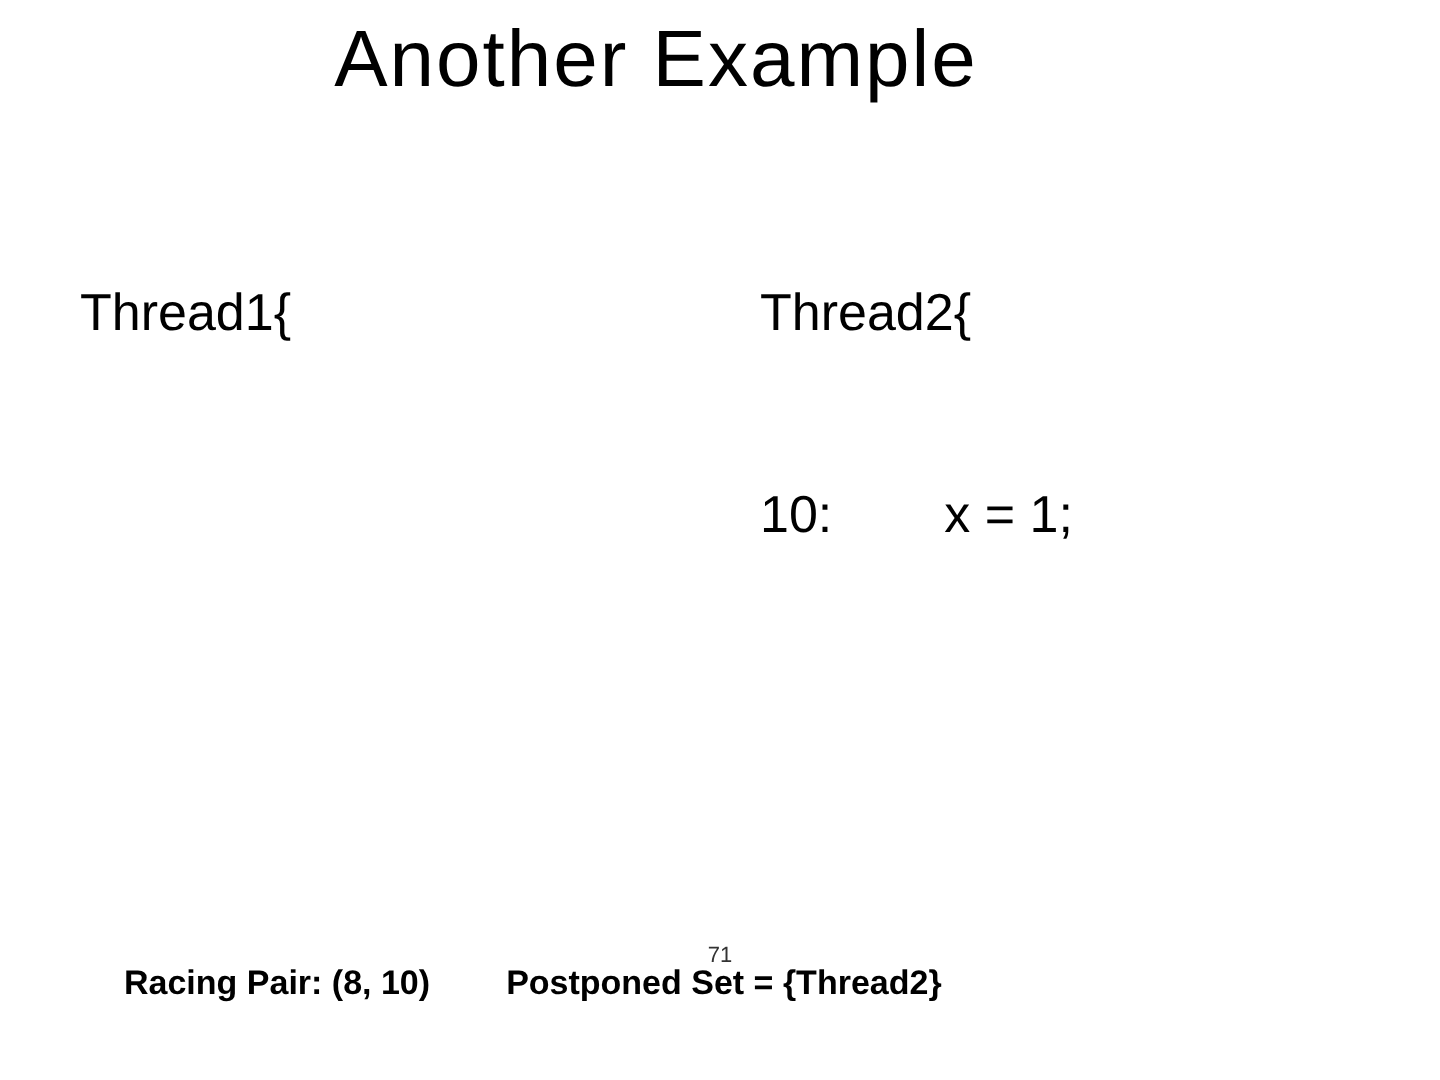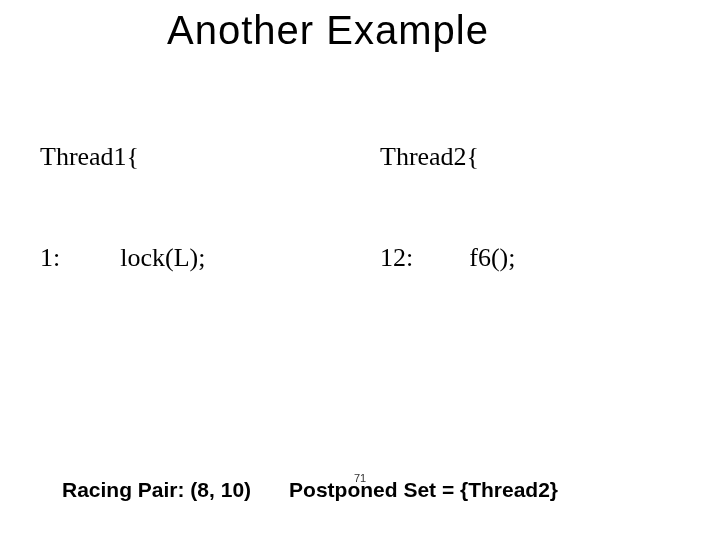--- a/index.html
+++ b/index.html
@@ -37,29 +37,29 @@
     flex-direction: row;
   }
   .col {
     flex: 1;
     font-size: 26px;
     line-height: 1.3;
     white-space: pre;
   }
   .col-left { padding-right: 20px; }
   .col-right { padding-left: 20px; }
-  .line { display: block; font-family: Liberation Serif, serif; }
+  .line { display: block; }
   .indent1 { padding-left: 60px; }
   .indent1b { padding-left: 56px; }
   .footer {
     position: absolute;
     left: 62px;
     bottom: 38px;
     font-family: Arial, Helvetica, sans-serif;
-    font-size: 21px;
+    font-size: 17px;
     font-weight: bold;
     display: flex;
     gap: 38px;
   }
   .pagenum {
     position: absolute;
     left: 0;
     width: 720px;
     bottom: 56px;
     text-align: center;
@@ -72,33 +72,32 @@
 <body>
 
 <div class="slide">
 
   <div class="title">Another Example</div>
 
   <div class="cols">
 
     <div class="col col-left">
       <span class="line">Thread1{</span>
-      <span class="line"><span>1:</span><span class="indent1">lock(L);</span></span>
       
       
       
       
       
       
       
     </div>
 
     <div class="col col-right">
       <span class="line">Thread2{</span>
-      <span class="line"><span>12:</span><span class="indent1b">f6();</span></span>
+      <span class="line"><span>10:</span><span class="indent1b">x = 1;</span></span>
       
       
     </div>
 
   </div>
 
   <div class="footer">
     <span>Racing Pair: (8, 10)</span>
     <span>Postponed Set = {Thread2}</span>
   </div>

